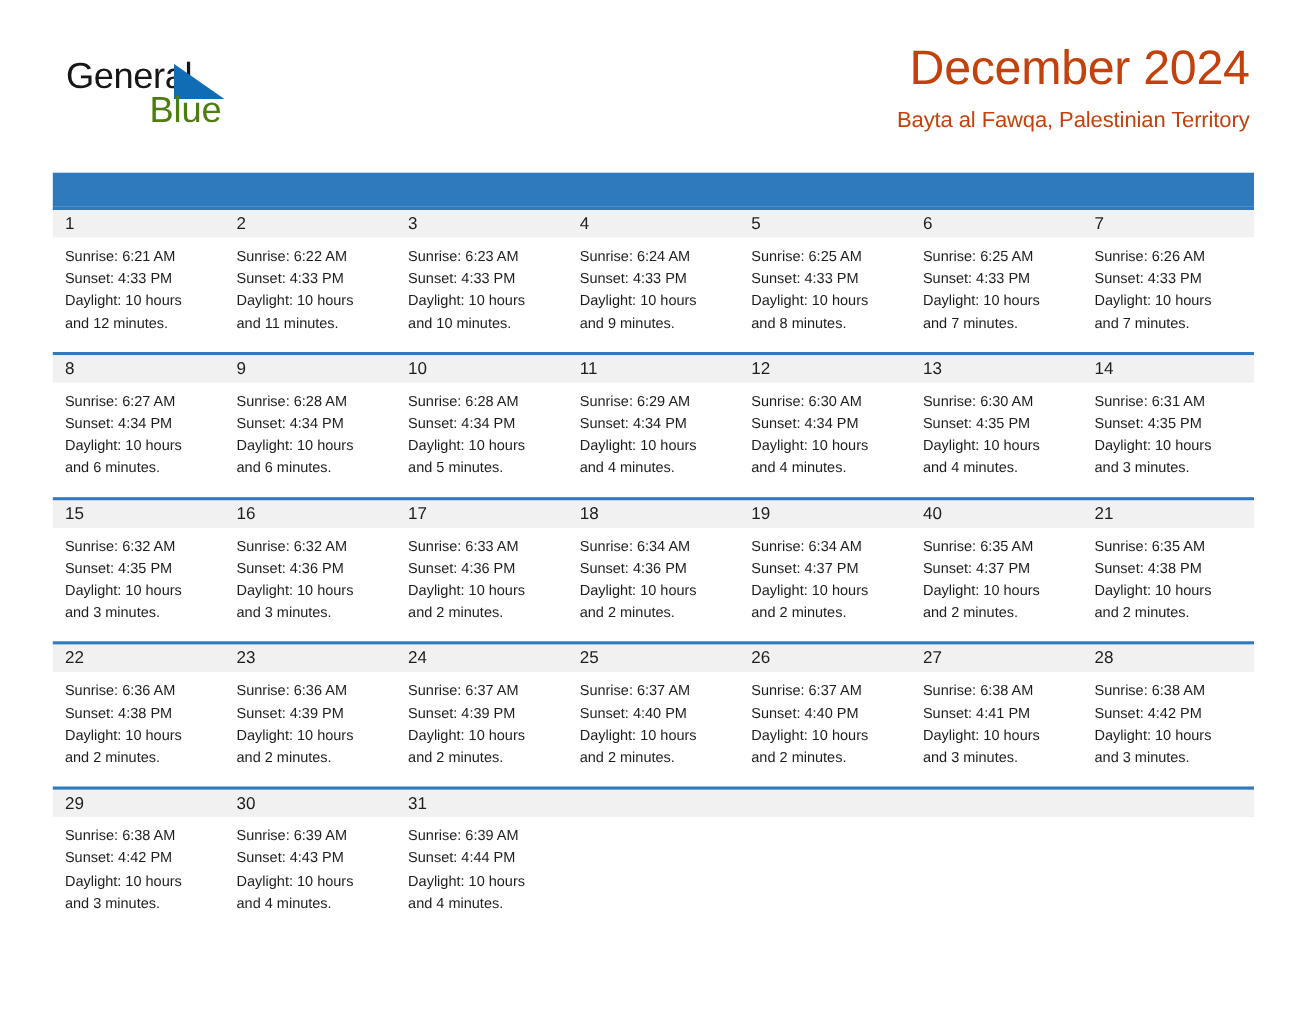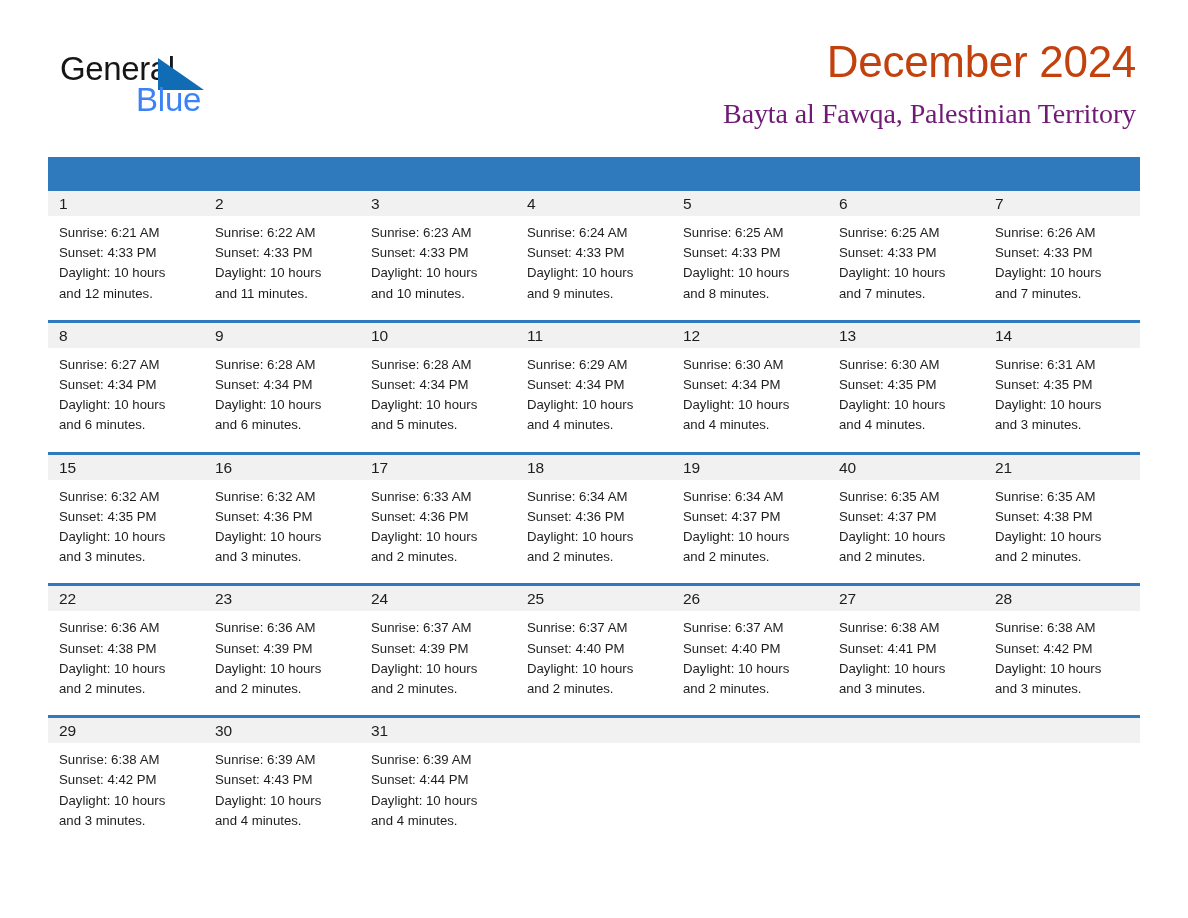--- a/index.html
+++ b/index.html
@@ -42,44 +42,43 @@
     left: 98px; top: 8px;
     width: 46px; height: 32px;
     overflow: hidden;
   }
   .logo-triangle svg { display: block; }
   .logo-blue {
     position: absolute;
     left: 76px; top: 31px;
     font-size: 33px;
     letter-spacing: -0.2px;
-    color: #3b82f6;
+    color: #4d7c0f;
     font-family: "Liberation Sans", sans-serif;
   }
   .title-block {
     position: absolute;
     right: 4px; top: 0;
     text-align: right;
   }
   .month-title {
     font-size: 44px;
     font-weight: normal;
     color: #c2410c;
     line-height: 1.08;
     letter-spacing: -0.3px;
     white-space: nowrap;
   }
   .location-title {
     margin-top: 12px;
-    font-size: 28px;
+    font-size: 20px;
     font-weight: normal;
-    color: #701a75;
+    color: #c2410c;
     letter-spacing: -0.1px;
     white-space: nowrap;
-    font-family: Liberation Serif, serif;
   }
 
   
   .calendar {
     position: absolute;
     left: 48px; top: 157px;
     width: 1092px;
   }
   .weekday-row {
     display: flex;

